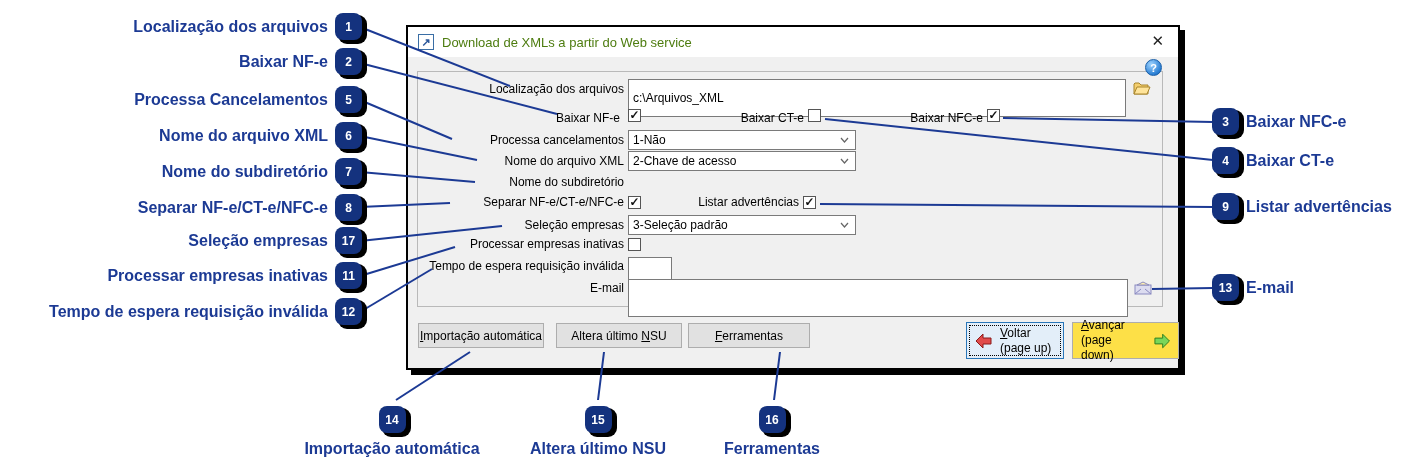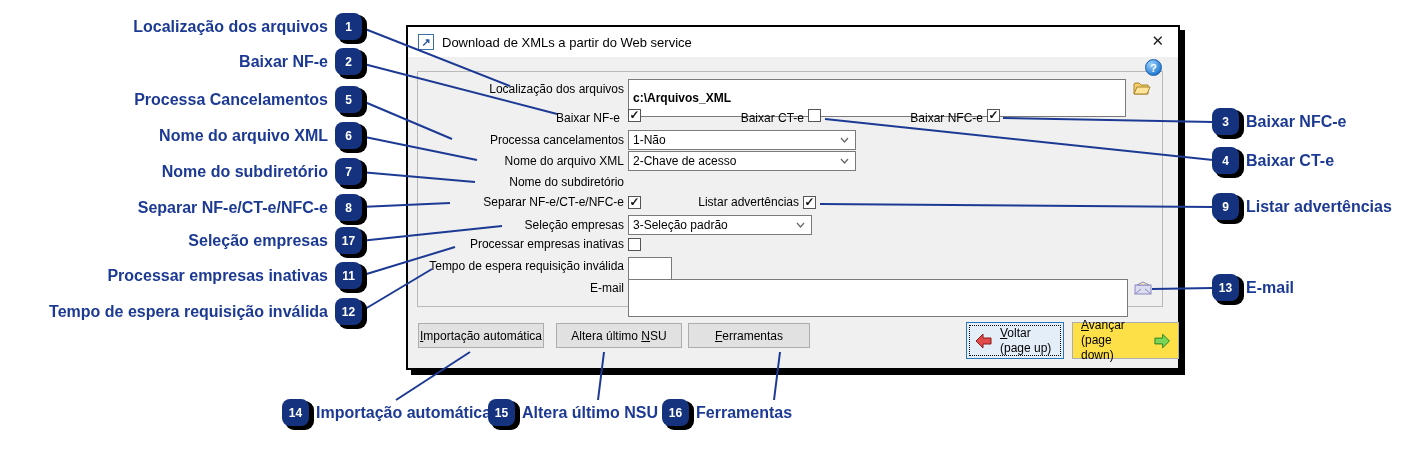--- a/index.html
+++ b/index.html
@@ -11,40 +11,40 @@
   #lines { position:absolute; left:0; top:0; width:1419px; height:474px; z-index:50; pointer-events:none; }
   #lines line { stroke:#1c3a94; stroke-width:2; }
 
   .badge { width:27px; height:27px; background:#14327e; border-radius:8px;
            box-shadow:4px 3px 0 1px #000; color:#fff; display:flex; align-items:center;
            justify-content:center; font-size:12px; font-weight:bold; flex:0 0 27px; }
   .ann-row { position:absolute; display:flex; align-items:center; gap:7px; z-index:60; height:27px; }
   .ann-row.left  { right:1057px; justify-content:flex-end; width:380px; }
   .ann-row.right { left:1212px; width:260px; }
   .ann-label { color:#1c3a94; font-size:16px; font-weight:bold; white-space:nowrap; }
-  .ann-col { position:absolute; width:220px; display:flex; flex-direction:row; align-items:center; gap:7px; z-index:60; }
+  .ann-col { position:absolute; width:220px; display:flex; flex-direction:column; align-items:center; gap:7px; z-index:60;margin-top:7px; }
 
   
   #dialog { position:absolute; left:406px; top:25px; width:774px; height:345px;
             border:2px solid #000; box-shadow:5px 5px 0 #000; background:#f0f0f0; z-index:10; }
   #titlebar { position:relative; height:30px; background:#fff; display:flex; align-items:center; padding:0 10px; gap:8px; }
-  #title-text { font-size:13px; color:#000000; }
+  #title-text { font-size:13px; color:#4d7c0f; }
   #win-icon { width:16px; height:16px; background:#fff; border:1px solid #3a6ea5; color:#2b579a;
               font-size:11px; font-weight:bold; display:flex; align-items:center; justify-content:center; }
   #close-x { position:absolute; right:14px; top:5px; font-size:15px; color:#222; cursor:default; line-height:18px; }
   #dlg-body { position:relative; height:313px; font-size:12px; color:#000; }
   .groupbox { position:absolute; left:9px; top:14px; width:746px; height:236px;
               border:1px solid #b9b9b9; background:#f0f0f0; }
   .help-icon { position:absolute; left:737px; top:2px; width:17px; height:17px; border-radius:50%;
                background:radial-gradient(circle at 35% 30%, #9fd4ff, #2a7fd4 70%, #1b5fa8);
                border:1px solid #1b5fa8; color:#fff; font-size:11px; font-weight:bold;
                display:flex; align-items:center; justify-content:center; z-index:5; }
   .flabel { position:absolute; left:0; width:216px; text-align:right; height:16px; white-space:nowrap; }
   .tinput { position:absolute; height:20px; border:1px solid #7a7a7a; background:#fff; font-size:12px;
-            font-family:"Liberation Sans", sans-serif; padding:18px 4px;font-weight:bold; }
+            font-family:"Liberation Sans", sans-serif; padding:18px 4px; }
   .ddown { position:absolute; height:20px; border:1px solid #7a7a7a; background:#fff;
            display:flex; align-items:center; justify-content:space-between; padding:0 6px 0 4px; }
   .cbox { position:absolute; width:13px; height:13px; border:1px solid #555; background:#fff;
           font-size:12px; font-weight:bold; color:#111; line-height:11px; text-align:center; }
   .btn { position:absolute; height:25px; background:#e1e1e1; border:1px solid #adadad;
          display:flex; align-items:center; justify-content:center; font-size:12px; }
   .navbtn { position:absolute; height:37px; background:#fde047; border:1px solid #adadad;
             display:flex; align-items:center; gap:7px; padding:0 8px; font-size:12px; }
   .navbtn.focused { background:#e3eef9; border:1px solid #2a76b8; outline:1px dotted #000; outline-offset:-4px; }
   .nav-text { display:flex; flex-direction:column; line-height:15px; }
@@ -184,21 +184,21 @@
       </div>
 
       <div class="flabel" style="top:118px">Nome do subdiretório</div>
 
       <div class="flabel" style="top:138px">Separar NF-e/CT-e/NFC-e</div>
       <div class="cbox" style="left:220px; top:139px">✓</div>
       <div class="flabel" style="left:195px; top:138px; width:196px">Listar advertências</div>
       <div class="cbox" style="left:395px; top:139px">✓</div>
 
       <div class="flabel" style="top:161px">Seleção empresas</div>
-      <div class="ddown" style="left:220px; top:158px; width:184px">
+      <div class="ddown" style="left:220px; top:158px; width:228px">
         <span>3-Seleção padrão</span>
         <svg class="chev" width="9" height="6" viewBox="0 0 9 6">
             <polyline points="1,1 4.5,5 8,1" fill="none" stroke="#666" stroke-width="1.2"></polyline>
           </svg>
       </div>
 
       <div class="flabel" style="top:180px">Processar empresas inativas</div>
       <div class="cbox" style="left:220px; top:181px"></div>
 
       <div class="flabel" style="top:202px">Tempo de espera requisição inválida</div>

